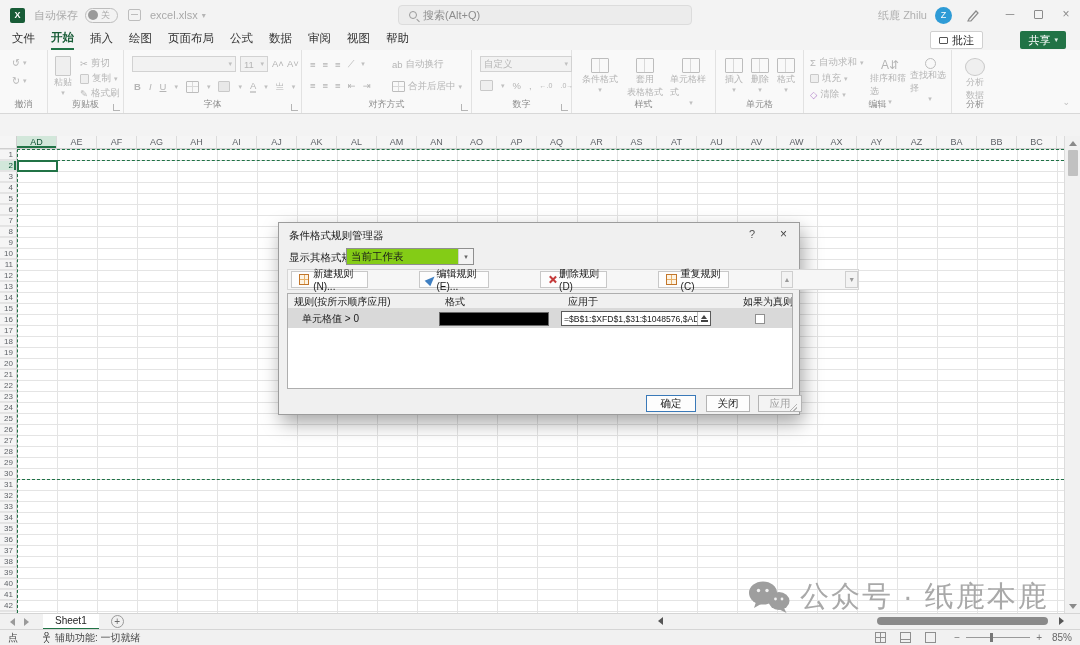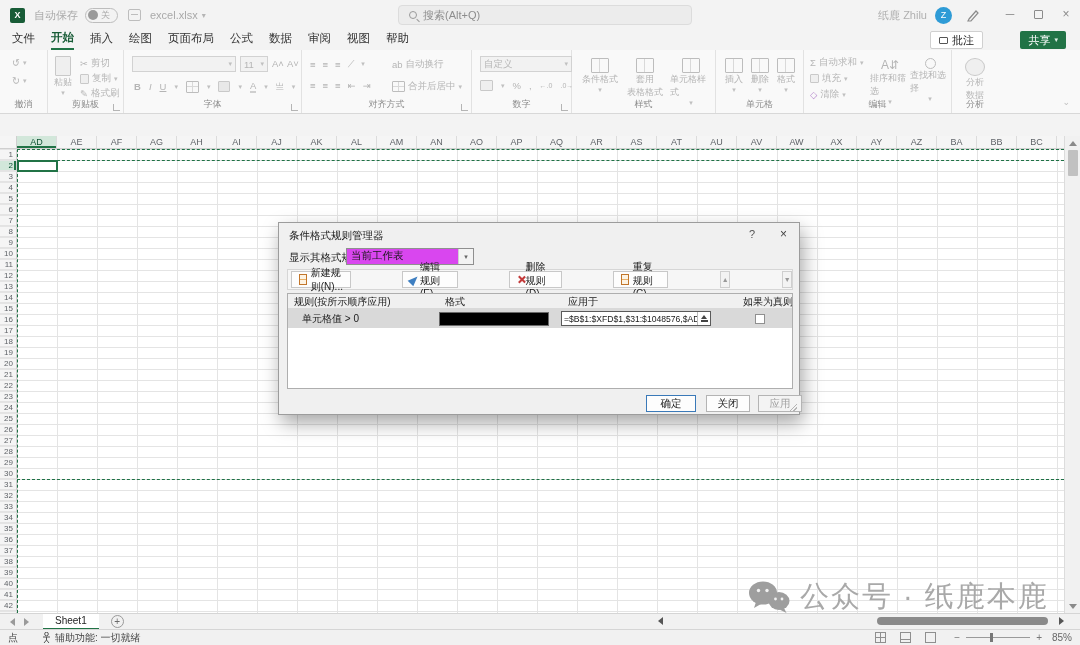--- a/index.html
+++ b/index.html
@@ -126,24 +126,24 @@
   #watermark { left:748px; top:578px; width:320px; height:38px; display:flex; align-items:center; gap:10px;
     color:#a9a9a9; font-size:29px; letter-spacing:2px; z-index:2; pointer-events:none; }
 
   
   #dialog { left:278px; top:222px; width:522px; height:193px; background:#f0f0f0; border:1px solid #9c9c9c;
     box-shadow:3px 8px 18px rgba(0,0,0,.35); z-index:10; font-size:10.5px; color:#1a1a1a; }
   #dlg-title { position:absolute; left:10px; top:6px; font-size:10.5px; color:#1a1a1a; }
   #dlg-help { position:absolute; right:44px; top:5px; color:#555; font-size:11px; }
   #dlg-close { position:absolute; right:12px; top:4px; color:#444; font-size:12px; }
   #dlg-showrules-label { position:absolute; left:10px; top:28px; }
-  #dlg-showrules { position:absolute; left:67px; top:25px; width:128px; height:17px; background:#d946ef; border:1px solid #8f8f8f; display:flex; }
+  #dlg-showrules { position:absolute; left:67px; top:25px; width:128px; height:17px; background:#84cc16; border:1px solid #8f8f8f; display:flex; align-items:center; }
   #dlg-showrules .cv { flex:1; padding-left:4px; }
   #dlg-showrules .dd { width:15px; height:100%; background:#f3f3f3; border-left:1px solid #d0d0d0; display:flex; align-items:center; justify-content:center; color:#666; font-size:7px; }
-  #dlg-toolbar { position:absolute; left:8px; top:46px; width:506px; height:21px; background:#f6f6f6; border:1px solid #d6d6d6; display:flex; align-items:center;gap:48px; }
+  #dlg-toolbar { position:absolute; left:8px; top:46px; width:572px; height:21px; background:#f6f6f6; border:1px solid #d6d6d6; display:flex; align-items:center;gap:48px; }
   .dbtn { height:17px; margin-left:3px; padding:0 7px; background:#fdfdfd; border:1px solid #c8c8c8; display:flex; align-items:center; gap:4px; font-size:10px; }
   .dbtn .mini-tbl { width:13px; height:11px; border:1px solid #c2762b; background:
       linear-gradient(#0000 40%, #e8b169 40%, #e8b169 55%, #0000 55%),
       linear-gradient(90deg,#0000 45%, #e8b169 45%, #e8b169 58%, #0000 58%), #fdf3e3; }
   .dbtn .pencil { width:0; height:0; border-left:4px solid transparent; border-right:4px solid transparent; border-bottom:10px solid #3f7fc1; transform:rotate(45deg); margin-right:-2px; }
   .xmark { position:relative; width:9px; height:9px; }
   .xmark:before,.xmark:after { content:""; position:absolute; left:4px; top:0; width:1.6px; height:9px; background:#c43b3b; }
   .xmark:before { transform:rotate(45deg); } .xmark:after { transform:rotate(-45deg); }
   .updown { width:16px; height:17px; margin-left:4px; background:#f3f3f3; border:1px solid #cfcfcf; display:flex; align-items:center; justify-content:center; color:#9a9a9a; font-size:7px; }
   #dlg-list { position:absolute; left:8px; top:70px; width:506px; height:96px; background:#fff; border:1px solid #aeaeae; }

